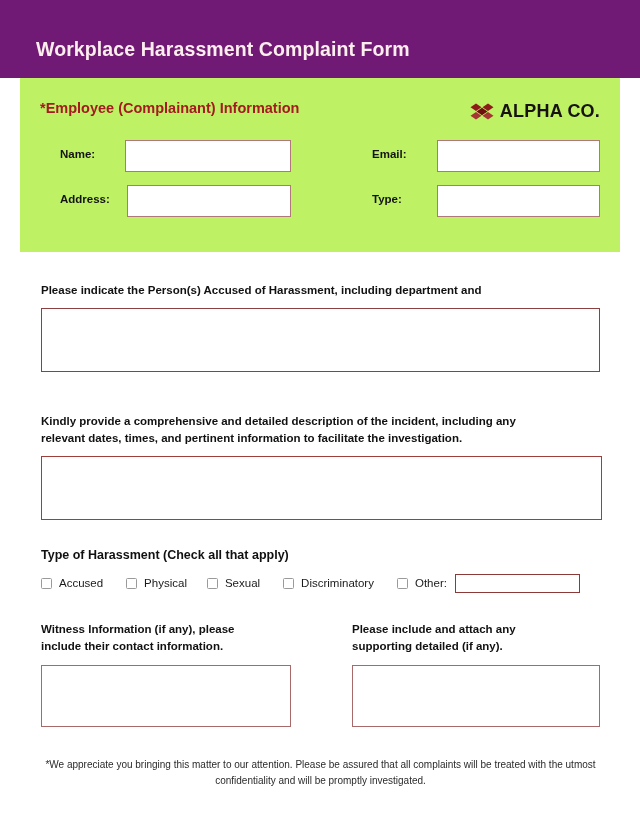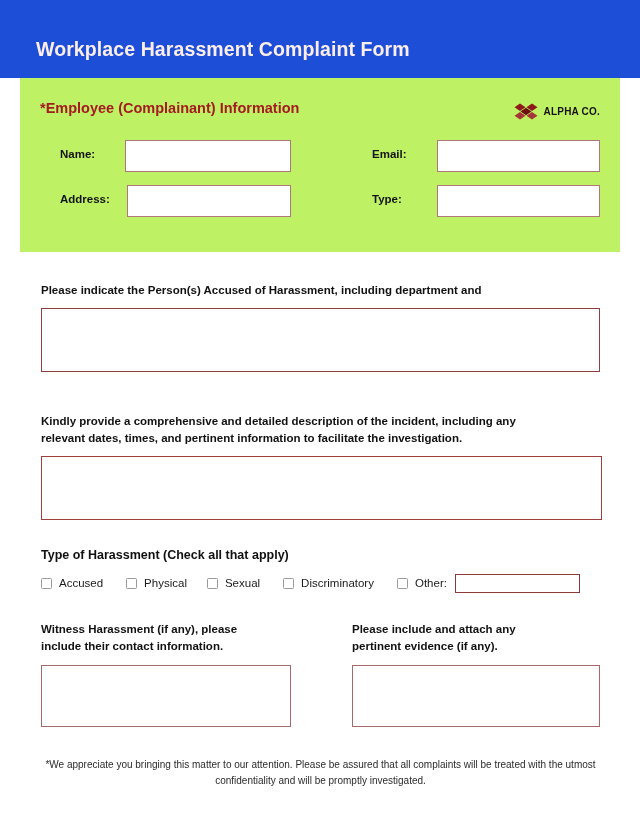--- a/index.html
+++ b/index.html
@@ -17,21 +17,21 @@
     position: relative;
   }
 
   
   .header-band {
     position: absolute;
     top: 0;
     left: 0;
     width: 640px;
     height: 78px;
-    background: #1d4ed8;
+    background: #701a75;
   }
   .header-title {
     position: absolute;
     left: 36px;
     top: 38px;
     font-size: 19.5px;
     font-weight: bold;
     color: #fdeeee;
     letter-spacing: 0.1px;
     white-space: nowrap;
@@ -70,21 +70,21 @@
     align-items: center;
     gap: 6px;
     height: 22px;
   }
   .brand-logo {
     width: 24px;
     height: 17px;
     display: block;
   }
   .brand-name {
-    font-size: 10px;
+    font-size: 18px;
     font-weight: bold;
     color: #17120f;
     letter-spacing: 0.2px;
     white-space: nowrap;
   }
 
   
   .field-row {
     position: absolute;
     height: 32px;
@@ -293,30 +293,30 @@
       <span class="checkbox"></span>
       <span class="check-label">Other:</span>
     </label>
     <div class="other-input"></div>
 
   </div>
 </div>
 
 <div class="block block-witness">
   <div class="block-label">
-    <span>Witness Harassment (if any), please</span><br>
+    <span>Witness Information (if any), please</span><br>
     <span>include their contact information.</span>
   </div>
   <div class="textarea-box"></div>
 </div>
 
 <div class="block block-evidence">
   <div class="block-label">
     <span>Please include and attach any</span><br>
-    <span>pertinent evidence (if any).</span>
+    <span>supporting detailed (if any).</span>
   </div>
   <div class="textarea-box"></div>
 </div>
 
 <div class="footer-note">
   <span>*We appreciate you bringing this matter to our attention. Please be assured that all complaints will be</span>
   <span>treated with the utmost confidentiality and will be promptly investigated.</span>
 </div>
 
 </body></html>

